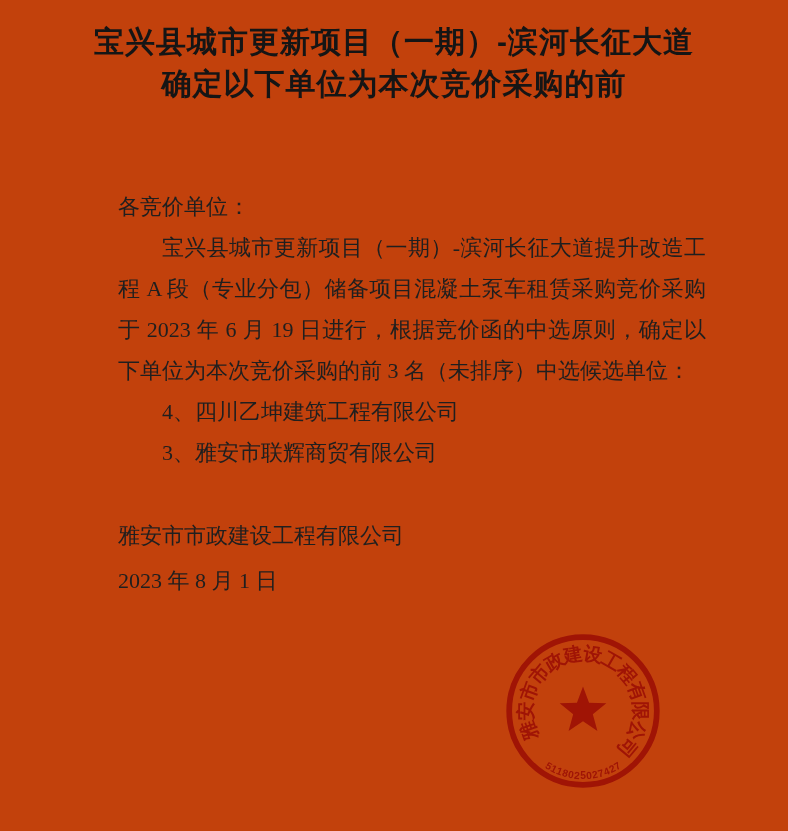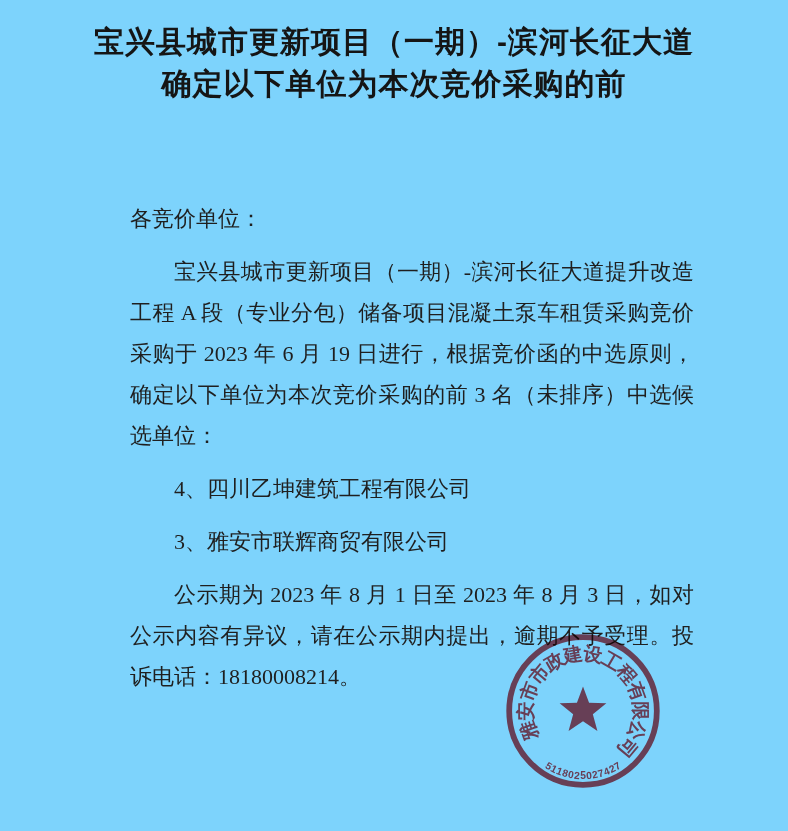--- a/index.html
+++ b/index.html
@@ -4,21 +4,21 @@
 <style>
   html, body {
     margin: 0;
     padding: 0;
     background: #ffffff;
   }
   .page {
     position: relative;
     width: 788px;
     height: 831px;
-    background: #7dd3fc;
+    background: #c2410c;
     overflow: hidden;
     font-family: "Liberation Serif", serif;
     color: #1f1f1f;
   }
   .title {
     padding-top: 21px;
     text-align: center;
     font-family: "Liberation Sans", sans-serif;
     font-weight: bold;
     font-size: 30px;
@@ -29,21 +29,21 @@
   .body {
     position: absolute;
     left: 118px;
     width: 588px;
     top: 186px;
     font-size: 22px;
     line-height: 41px;
     text-align: justify;
     text-align-last: left;
   }
-  .body p { margin: 12px; }
+  .body p { margin: 0; }
   .salutation { text-indent: 0; }
   .para { text-indent: 2em; }
   .winner { text-indent: 2em; }
   .signature {
     margin-top: 40px;
     line-height: 45px;
   }
   .sign-company {
     text-align: right;
     padding-right: 30px;
@@ -71,22 +71,25 @@
   <header class="title">
     <div>宝兴县城市更新项目（一期）-滨河长征大道</div>
     <div>确定以下单位为本次竞价采购的前</div>
   </header>
 
   <main class="body">
     <p class="salutation">各竞价单位：</p>
     <p class="para">宝兴县城市更新项目（一期）-滨河长征大道提升改造工程 A 段（专业分包）储备项目混凝土泵车租赁采购竞价采购于 2023 年 6 月 19 日进行，根据竞价函的中选原则，确定以下单位为本次竞价采购的前 3 名（未排序）中选候选单位：</p>
     <p class="winner">4、四川乙坤建筑工程有限公司</p>
     <p class="winner">3、雅安市联辉商贸有限公司</p>
-    <p class="para">公示期为 2023 年 8 月 1 日至 2023 年 8 月 3 日，如对公示内容有异议，请在公示期内提出，逾期不予受理。投诉电话：18180008214。</p>
 
+    <div class="signature">
+      <p class="sign-company">雅安市市政建设工程有限公司</p>
+      <p class="sign-date">2023 年 8 月 1 日</p>
+    </div>
   </main>
 
   <svg id="seal-svg" class="seal" viewBox="0 0 200 200" aria-hidden="true">
     <circle id="seal-ring" cx="100" cy="100" r="90" fill="none" stroke-width="7" stroke="#cc3340"></circle>
     <polygon id="seal-star" points="100,70 107.4,89.8 128.5,90.7 112,103.9 117.6,124.3 100,112.6 82.4,124.3 88,103.9 71.5,90.7 92.6,89.8" fill="#cc3340"></polygon>
     <g id="seal-company-arc" font-size="23" font-weight="bold" text-anchor="middle" fill="#cc3340">
         <text transform="translate(34.2 123.9) rotate(250.0)" dominant-baseline="central">雅</text>
         <text transform="translate(30.0 100.0) rotate(270.0)" dominant-baseline="central">安</text>
         <text transform="translate(34.2 76.1) rotate(290.0)" dominant-baseline="central">市</text>
         <text transform="translate(46.4 55.0) rotate(310.0)" dominant-baseline="central">市</text>

